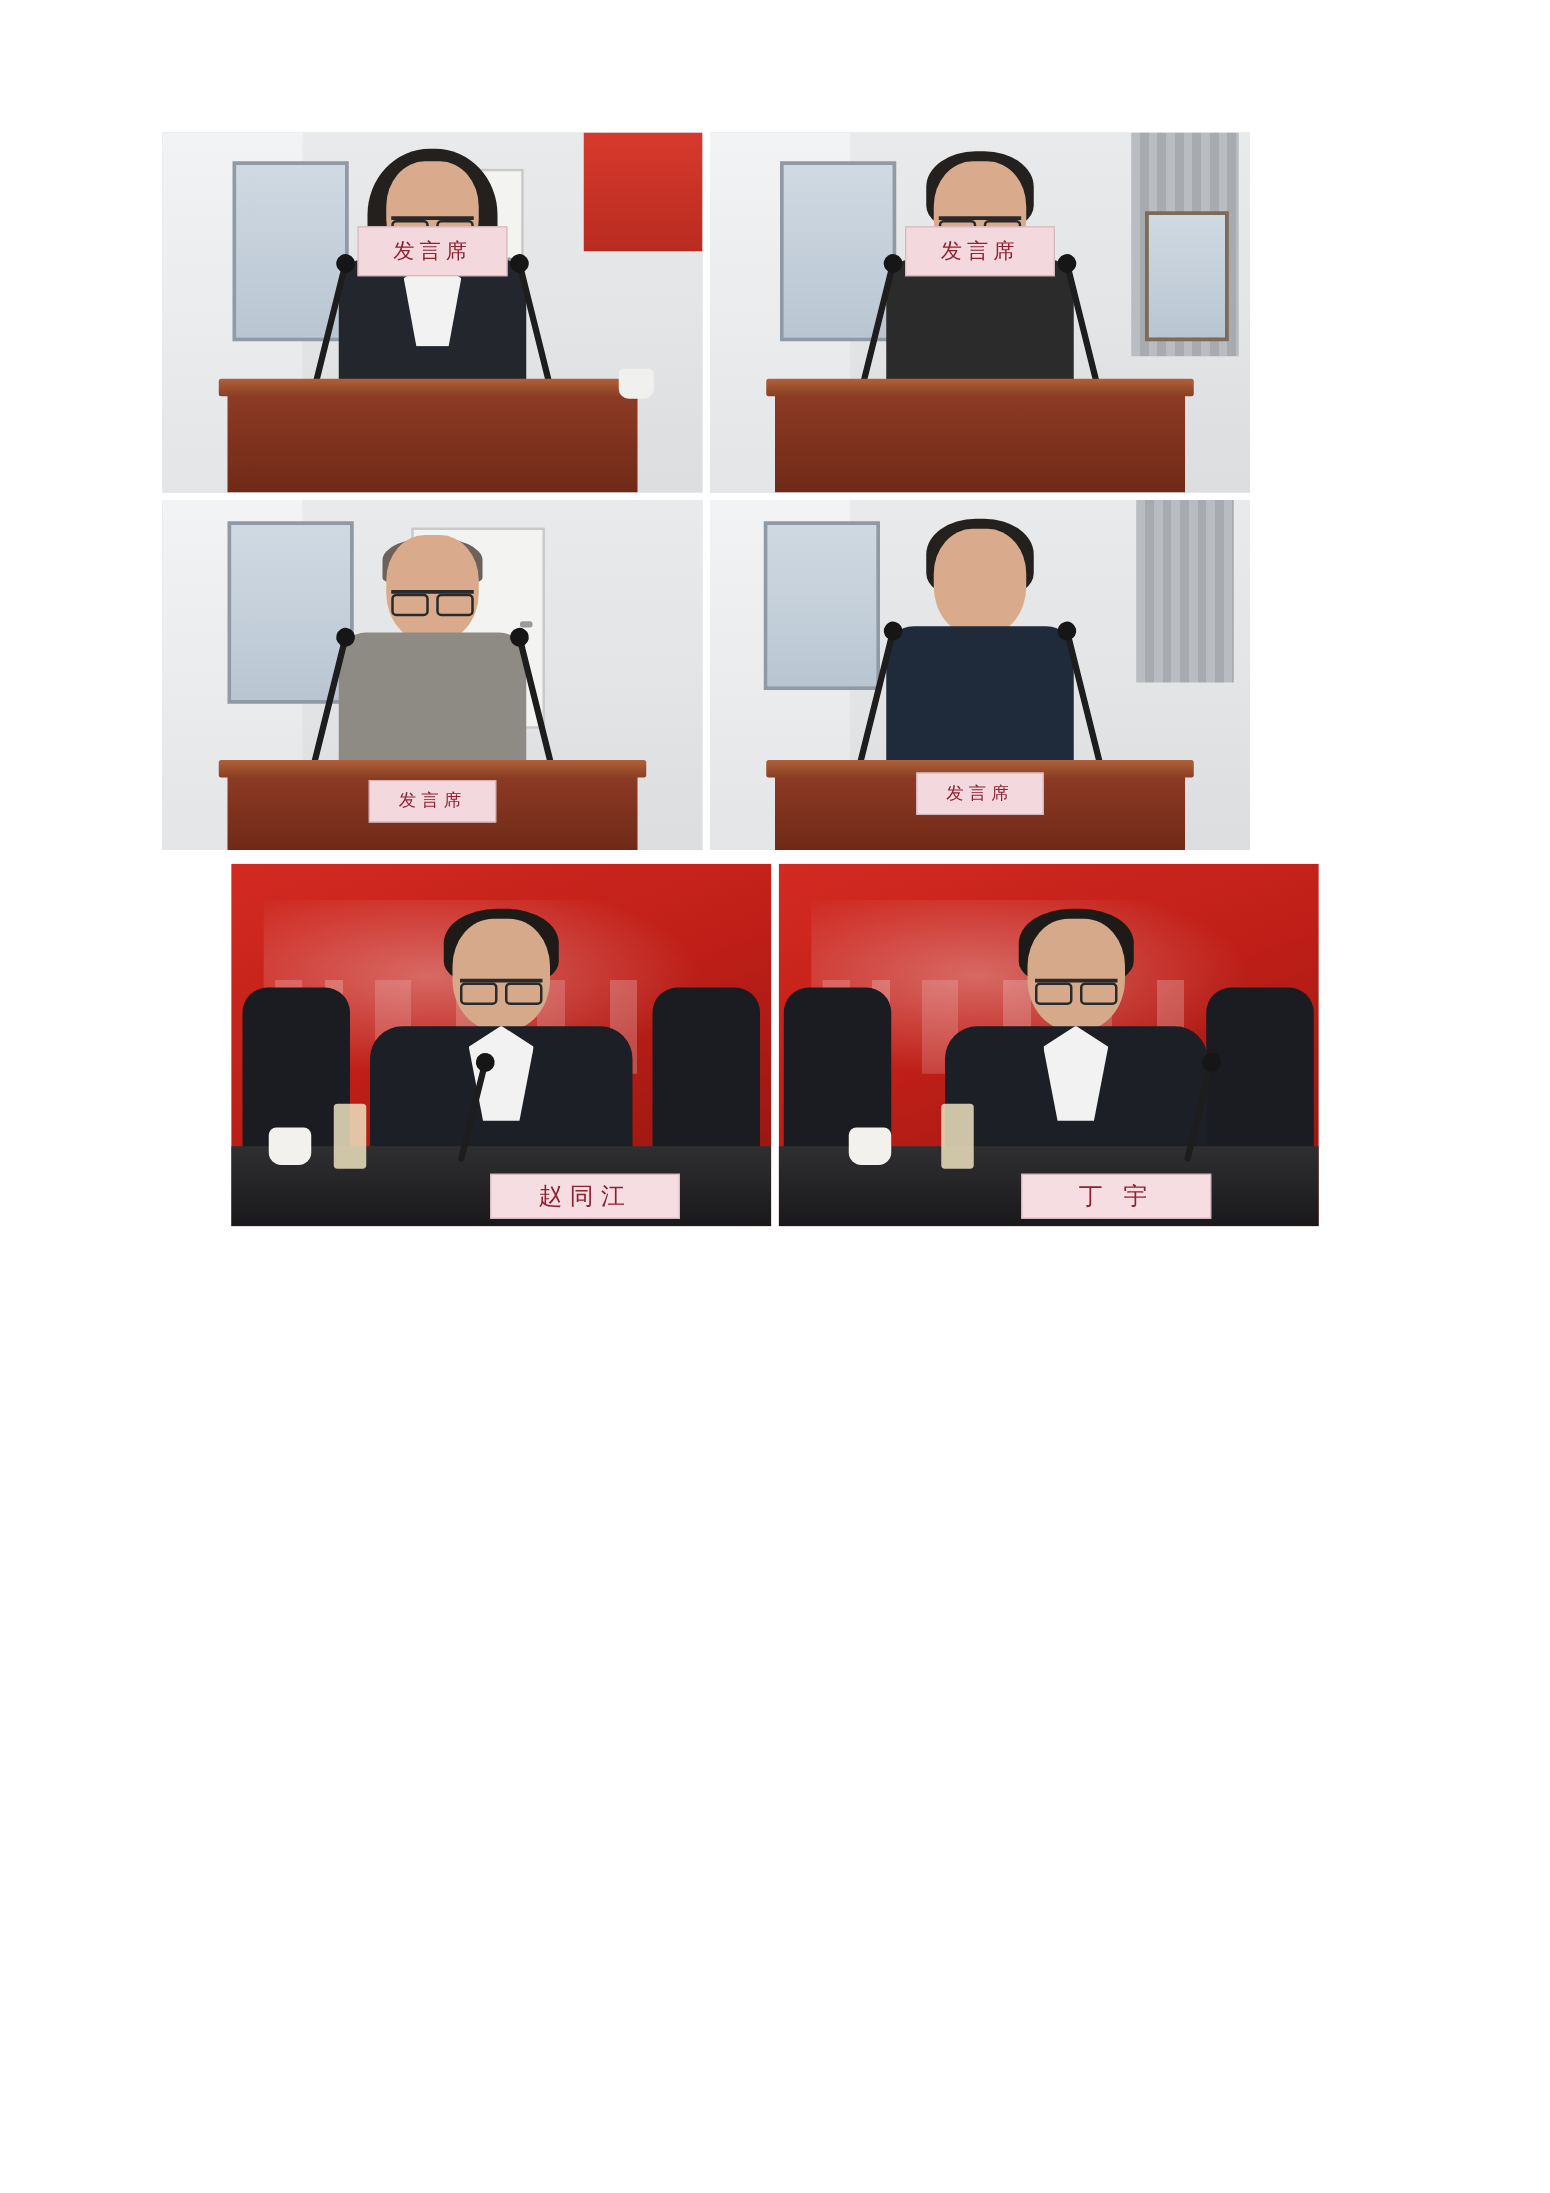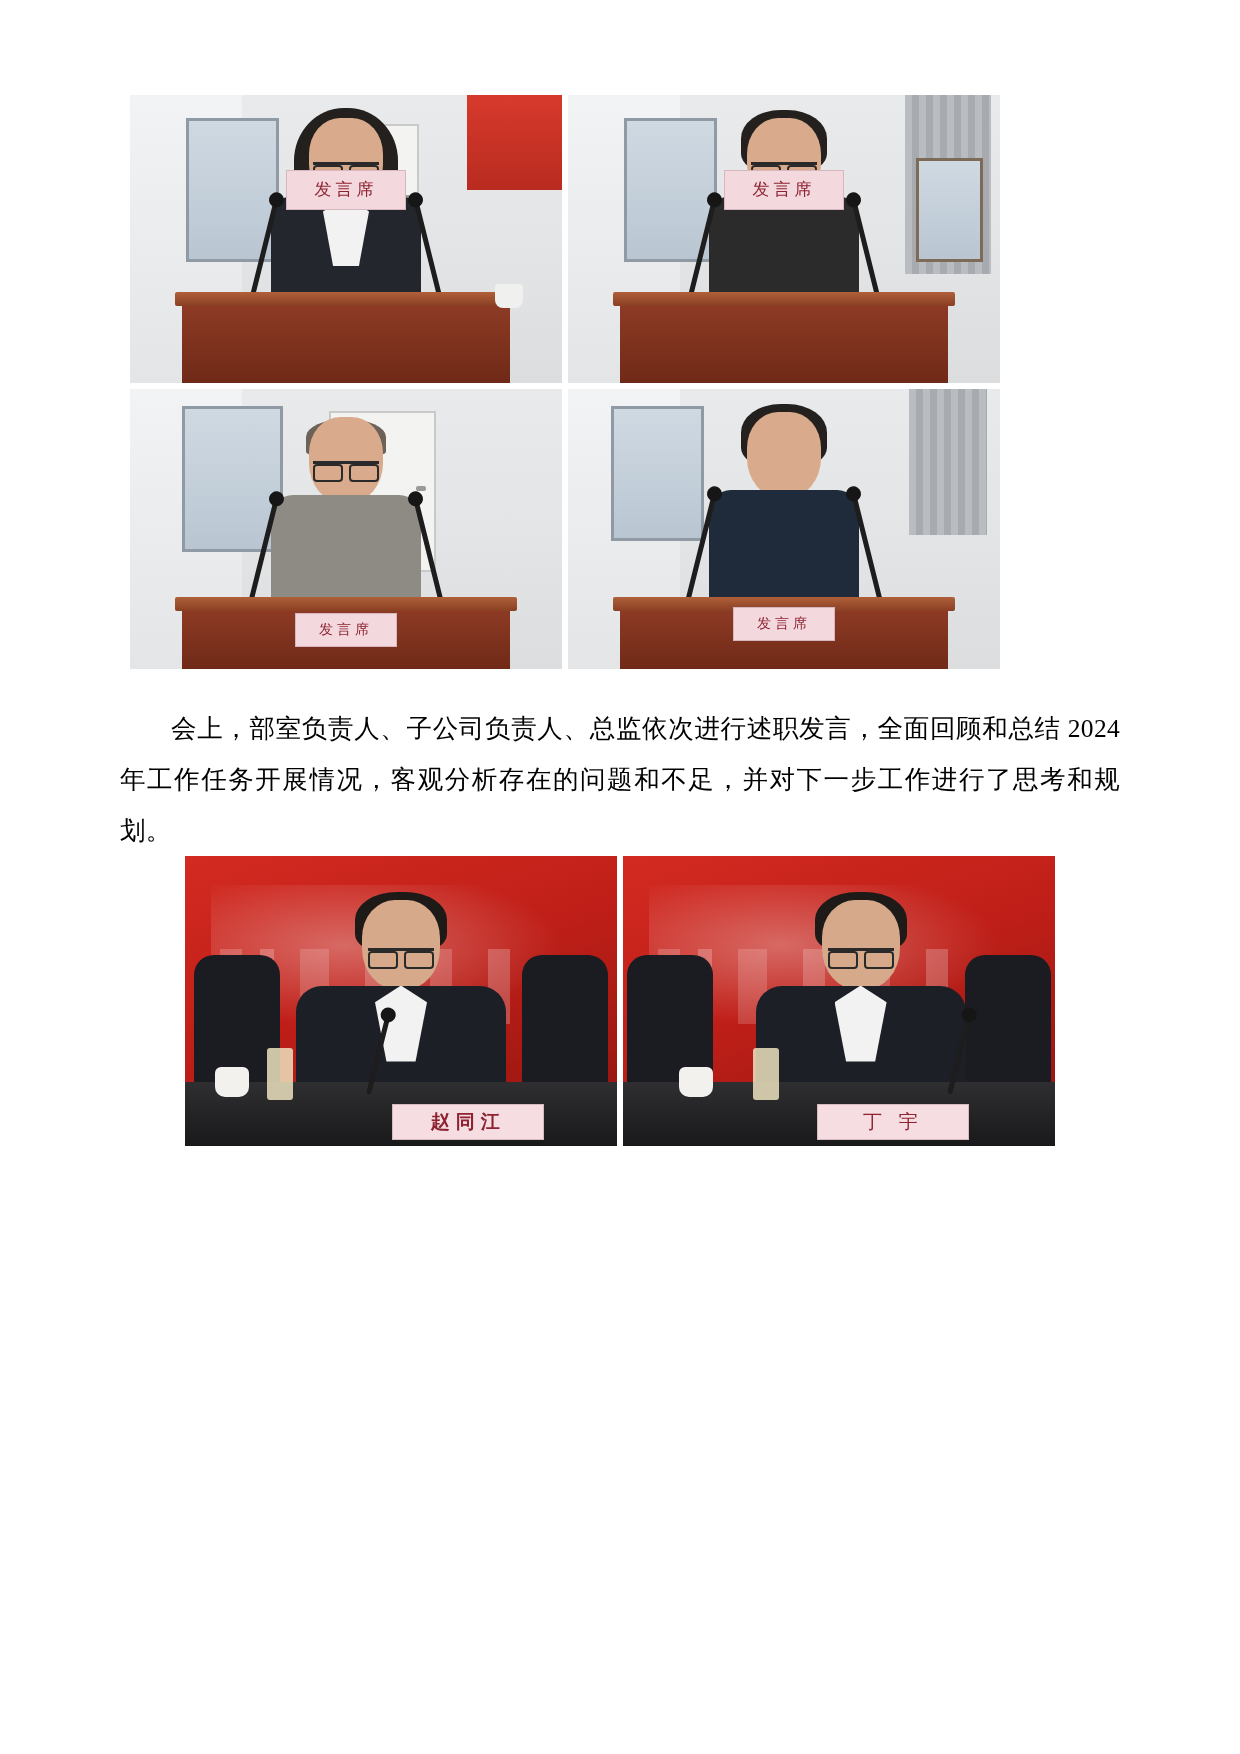--- a/index.html
+++ b/index.html
@@ -19,21 +19,21 @@
     width: 1240px;
     height: 1754px;
     box-sizing: border-box;
     padding: 95px 120px 60px 120px;
     position: relative;
   }
 
   
   .photo-grid {
     width: 980px;
-    margin: 0 auto;
+    margin: 11px auto;
     display: grid;
     grid-template-columns: 432px 432px;
     grid-template-rows: 288px 280px;
     gap: 6px;
   }
   .photo {
     position: relative;
     overflow: hidden;
     background: #d9d9d9;
   }
@@ -218,21 +218,21 @@
     bottom: 2%;
     width: 150px; height: 34px;
     background: #f5dde2;
     border: 1px solid #d8b9c0;
     color:#8d2231;
     font-size: 19px;
     letter-spacing: 6px;
     display:flex; align-items:center; justify-content:center;
     font-family: "Liberation Serif", serif;
   }
-  .np-left { left: 48%; font-weight: bold; }
+  .np-left { left: 48%; }
   .np-right { left: 45%; }
   .glass-cup {
     position:absolute; bottom: 16%;
     width: 26px; height: 52px; background: rgba(236,226,190,.85);
     border-radius: 3px;
   }
   .teacup {
     position:absolute; bottom: 17%;
     width: 34px; height: 30px; background:#f3f1ee; border-radius: 6px 6px 10px 10px;
   }
@@ -358,21 +358,20 @@
       <div class="mic m2" style="bottom:24%">
           <i class="ball"></i>
         </div>
       <div class="podium low">
           <div class="podium-top"></div>
         </div>
       <div class="sign small" style="top:78%">发言席</div>
     </div>
   </div>
 
-  <p class="para para1">会上，部室负责人、子公司负责人、总监依次进行述职发言，全面回顾和总结 2024 年工作任务开展情况，客观分析存在的问题和不足，并对下一步工作进行了思考和规划。</p>
 
   <div class="photo-pair">
 
     <div class="photo">
       <div class="stage">
         <div class="skyline"></div>
       </div>
       <div class="sidefig" style="left:2%"></div>
       <div class="sidefig" style="right:2%"></div>
       <div class="seated">

